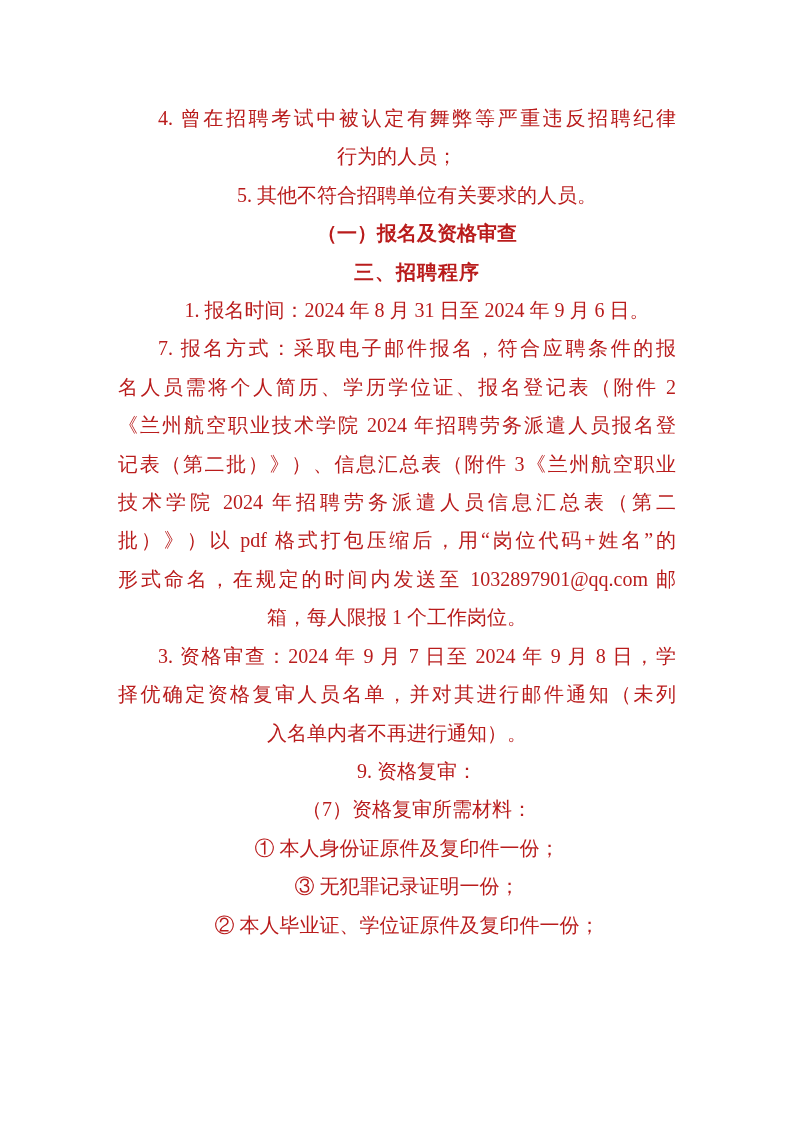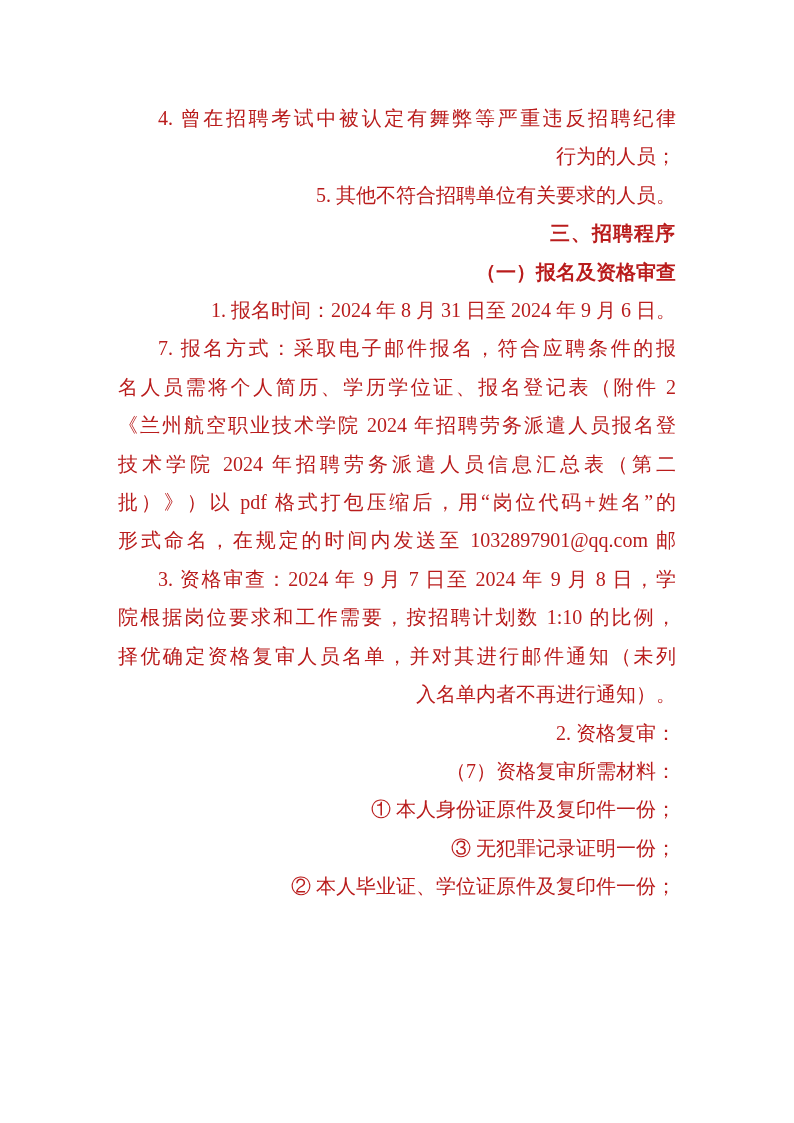--- a/index.html
+++ b/index.html
@@ -20,21 +20,21 @@
     left: 118px;
     top: 99px;
     width: 558px;
     color: #b91c1c;
     font-size: 20px;
     line-height: 38.4px;
   }
   .para { margin: 0; padding: 0; }
   .line {
     width: 100%;
-    text-align: right;
+    text-align: center;
     word-break: break-all;
   }
   
   .line.justify {
     text-align: justify;
     text-align-last: justify;
     text-justify: inter-character;
   }
   
   .line.first { text-indent: 2em; }
@@ -54,45 +54,46 @@
 
 <div class="page">
   <div class="doc-content" id="doc-content">
       <div class="para body">
         <div class="line first justify">4. 曾在招聘考试中被认定有舞弊等严重违反招聘纪律</div>
         <div class="line">行为的人员；</div>
       </div>
       <div class="para body">
         <div class="line first">5. 其他不符合招聘单位有关要求的人员。</div>
       </div>
+      <div class="para heading2">
+        <div class="line first">（一）报名及资格审查</div>
+      </div>
       <div class="para heading1">
         <div class="line first">三、招聘程序</div>
-      </div>
-      <div class="para heading2">
-        <div class="line first">（一）报名及资格审查</div>
       </div>
       <div class="para body">
         <div class="line first">1. 报名时间：2024 年 8 月 31 日至 2024 年 9 月 6 日。</div>
       </div>
       <div class="para body">
         <div class="line first justify">7. 报名方式：采取电子邮件报名，符合应聘条件的报</div>
         <div class="line justify">名人员需将个人简历、学历学位证、报名登记表（附件 2</div>
         <div class="line justify">《兰州航空职业技术学院 2024 年招聘劳务派遣人员报名登</div>
+        <div class="line justify">记表（第二批）》）、信息汇总表（附件 3《兰州航空职业</div>
         <div class="line justify">技术学院 2024 年招聘劳务派遣人员信息汇总表（第二</div>
         <div class="line justify">批）》）以 pdf 格式打包压缩后，用“岗位代码+姓名”的</div>
         <div class="line justify">形式命名，在规定的时间内发送至 1032897901@qq.com 邮</div>
+        <div class="line">箱，每人限报 1 个工作岗位。</div>
       </div>
       <div class="para body">
         <div class="line first justify">3. 资格审查：2024 年 9 月 7 日至 2024 年 9 月 8 日，学</div>
-        <div class="line justify">院根据岗位要求和工作需要，按招聘计划数 1:10 的比例，</div>
         <div class="line justify">择优确定资格复审人员名单，并对其进行邮件通知（未列</div>
         <div class="line">入名单内者不再进行通知）。</div>
       </div>
       <div class="para body">
-        <div class="line first">2. 资格复审：</div>
+        <div class="line first">9. 资格复审：</div>
       </div>
       <div class="para body">
         <div class="line first">（7）资格复审所需材料：</div>
       </div>
       <div class="para circled">
         <div class="line first">① 本人身份证原件及复印件一份；</div>
       </div>
       <div class="para circled">
         <div class="line first">③ 无犯罪记录证明一份；</div>
       </div>

